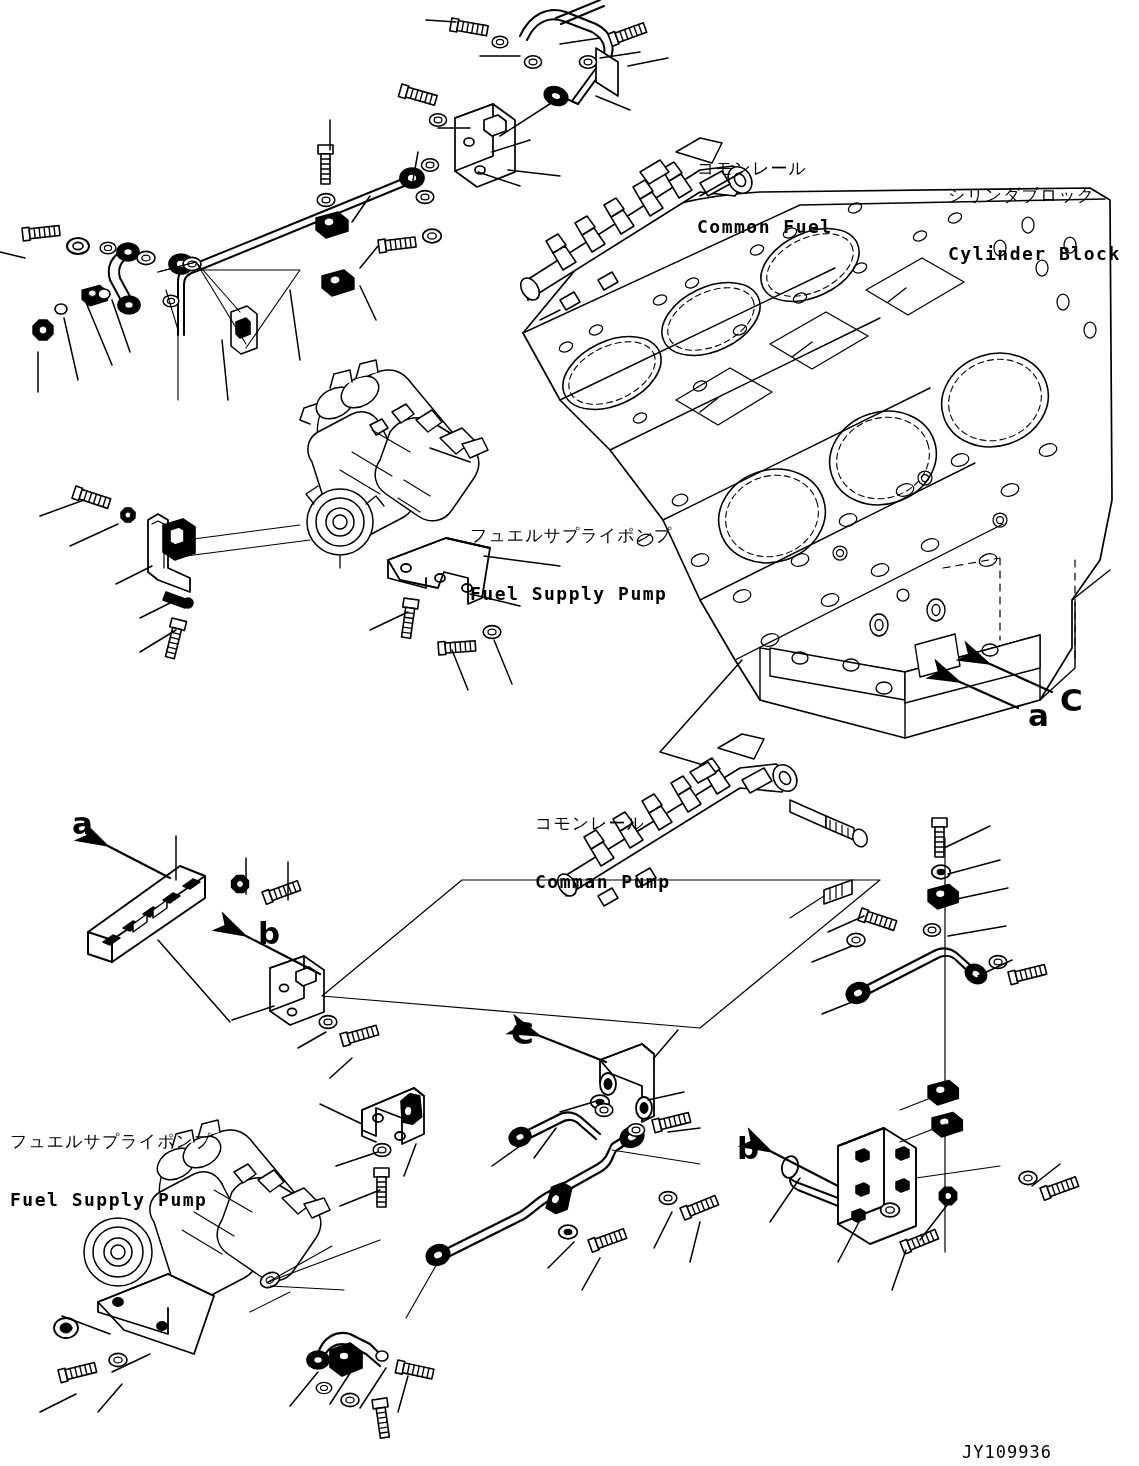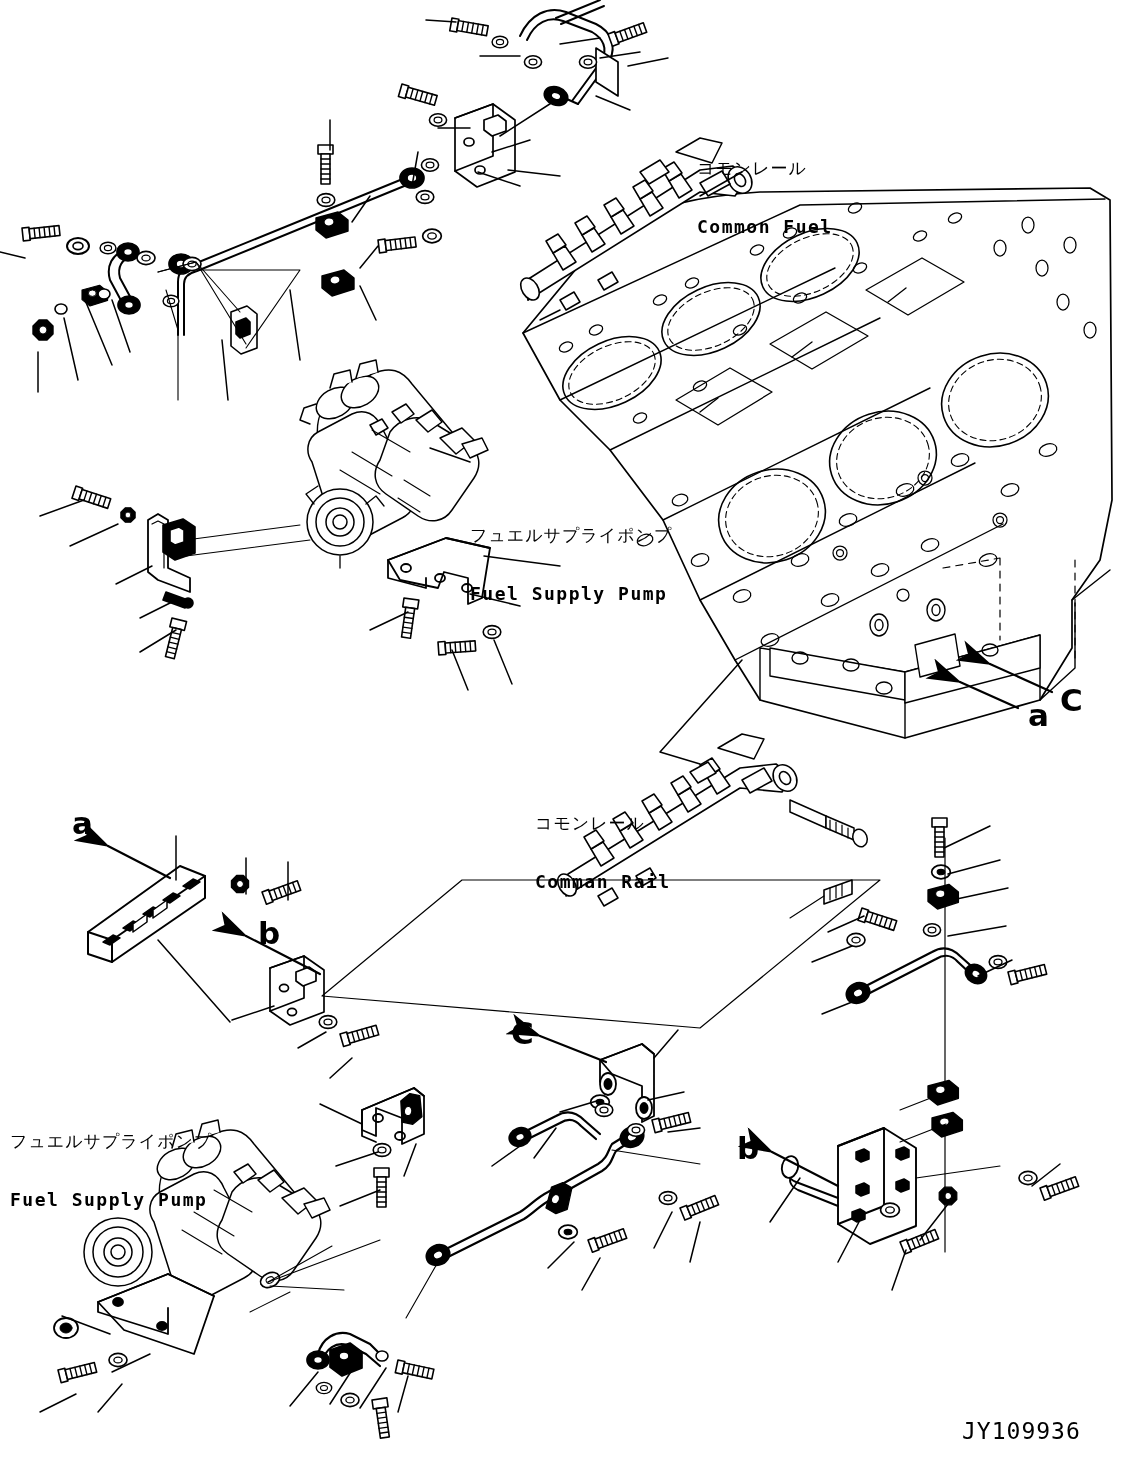--- a/index.html
+++ b/index.html
@@ -10,21 +10,21 @@
     color:#000;
   }
   #sheet{position:absolute;left:0;top:0;width:1139px;height:1466px;}
   svg{display:block;}
   .lbl{position:absolute;white-space:pre;line-height:1.18;}
   .lbl .jp{font-family:"DejaVu Sans","Liberation Sans",sans-serif;font-size:17px;letter-spacing:1px;}
   .lbl .en{font-family:"DejaVu Sans Mono","Liberation Mono",monospace;font-size:18px;letter-spacing:1.5px;font-weight:bold;}
   .secmark{position:absolute;font-family:"DejaVu Sans","Liberation Sans",sans-serif;
            font-size:31px;font-weight:bold;line-height:1;}
   .dwgno{position:absolute;font-family:"DejaVu Sans Mono","Liberation Mono",monospace;
-         font-size:23px;letter-spacing:1px;}
+         font-size:17px;letter-spacing:1px;margin-top:24px;}
 </style>
 </head>
 <body>
 
 <div id="sheet">
 
 <svg width="1139" height="1466" viewBox="0 0 1139 1466" stroke="#000" fill="none" stroke-linecap="round" stroke-linejoin="round">
 
   <defs>
     <marker id="ah" markerWidth="16" markerHeight="10" refX="1" refY="5" orient="auto">
@@ -793,29 +793,33 @@
     <path d="M838,1186 L772,1152" marker-end="url(#ah)"></path>
   </g>
 
 </svg>
 
   <div class="lbl" style="left:697px;top:120px;">
     <div class="jp">コモンレール</div>
     <div class="en">Common Fuel</div>
   </div>
 
+  <div class="lbl" style="left:948px;top:147px;">
+    <div class="jp">シリンダブロック</div>
+    <div class="en">Cylinder Block</div>
+  </div>
 
   <div class="lbl" style="left:470px;top:487px;">
     <div class="jp">フュエルサプライポンプ</div>
     <div class="en">Fuel Supply Pump</div>
   </div>
 
   <div class="lbl" style="left:535px;top:775px;">
     <div class="jp">コモンレール</div>
-    <div class="en">Comman Rail</div>
+    <div class="en">Comman Pump</div>
   </div>
 
   <div class="lbl" style="left:10px;top:1093px;">
     <div class="jp">フュエルサプライポンプ</div>
     <div class="en">Fuel Supply Pump</div>
   </div>
 
   <div class="secmark" style="left:1028px;top:700px;">a</div>
   <div class="secmark" style="left:1060px;top:685px;">C</div>
   <div class="secmark" style="left:72px;top:808px;">a</div>

